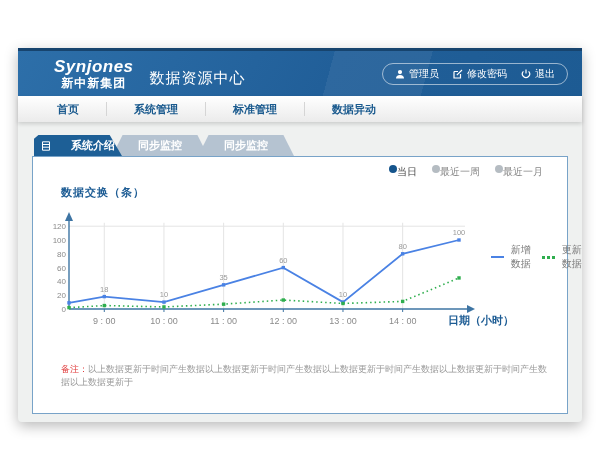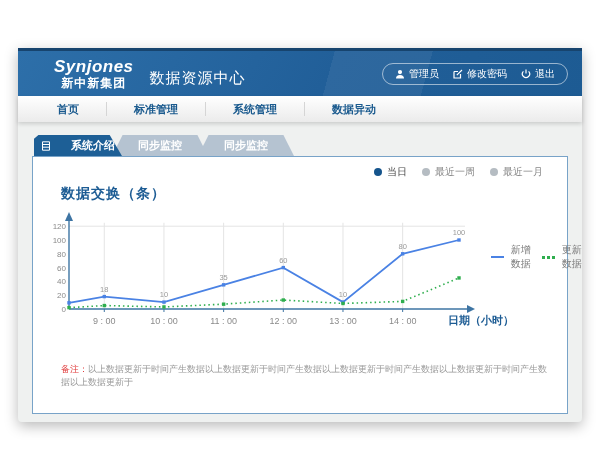--- a/index.html
+++ b/index.html
@@ -38,26 +38,26 @@
     font-size:11px; font-weight:bold; color:#fff; cursor:pointer; }
   .tab.active { width:88px; background:#1d5f96; z-index:3;
     clip-path:polygon(0 100%, 0 18%, 5% 0, 86% 0, 100% 100%); }
   .tab.inactive { width:96px; background:#b5c3d1; margin-left:-10px; z-index:2;
     clip-path:polygon(0 100%, 11% 0, 89% 0, 100% 100%); }
   .tab.inactive + .tab.inactive { z-index:1; }
 
   .panel { position:relative; background:#fff; border:1px solid #78a3c8; height:258px; margin-top:0; }
 
   .filters { position:absolute; top:8px; right:24px; display:flex; gap:15px; }
-  .filter { display:flex; align-items:center; gap:5px; font-size:10px; cursor:pointer; color:#888; }
+  .filter { display:flex; align-items:flex-start; font-size:10px; cursor:pointer; color:#888; }
   .filter .dot { width:8px; height:8px; border-radius:50%; background:#b5bcc2; }
   .filter.selected { color:#444; }
   .filter.selected .dot { background:#15548c; }
 
-  .y-title { position:absolute; top:28px; left:28px; color:#1d5c94; font-size:14px; font-weight:bold; letter-spacing:1px; }
+  .y-title { position:absolute; top:28px; left:28px; color:#1d5c94; font-size:11px; font-weight:bold; letter-spacing:1px; }
   .x-title { position:absolute; top:156px; left:415px; color:#1d5c94; font-size:11px; font-weight:bold; }
 
   .chart-wrap { position:absolute; top:49px; left:20px; width:440px; height:130px; }
 
   .legend { position:absolute; top:86px; left:458px; display:flex; flex-direction:row; gap:10px; }
   .legend-row { display:flex; align-items:center; gap:7px; font-size:10px; color:#7d7d7d; }
   .legend-sample { width:24px; height:0; border-top-width:2px; }
   .legend-sample.solid { border-top-style:solid; }
   .legend-sample.dotted { border-top-style:dotted; border-top-width:3px; }
 
@@ -92,22 +92,22 @@
           <svg width="10" height="10" viewBox="0 0 10 10">
             <path d="M5 .5v4M2.4 2.4a3.6 3.6 0 1 0 5.2 0" fill="none" stroke="#fff" stroke-width="1.2"></path>
           </svg>
           <span>退出</span>
         </div>
       </div>
   </div>
 
   <div class="nav">
       <div class="nav-item">首页</div>
+      <div class="nav-item">系统管理</div>
       <div class="nav-item">标准管理</div>
-      <div class="nav-item">系统管理</div>
       <div class="nav-item">数据异动</div>
     </div>
 
   <div class="content">
     <div class="tabs">
         <div class="tab active">
           <svg width="10" height="10" viewBox="0 0 10 10">
             <path d="M1.5 .8h7v8.4h-7zM1.5 3.5h7M1.5 6.2h7" fill="none" stroke="#fff" stroke-width="1"></path>
           </svg>
           <span>系统介绍</span>

